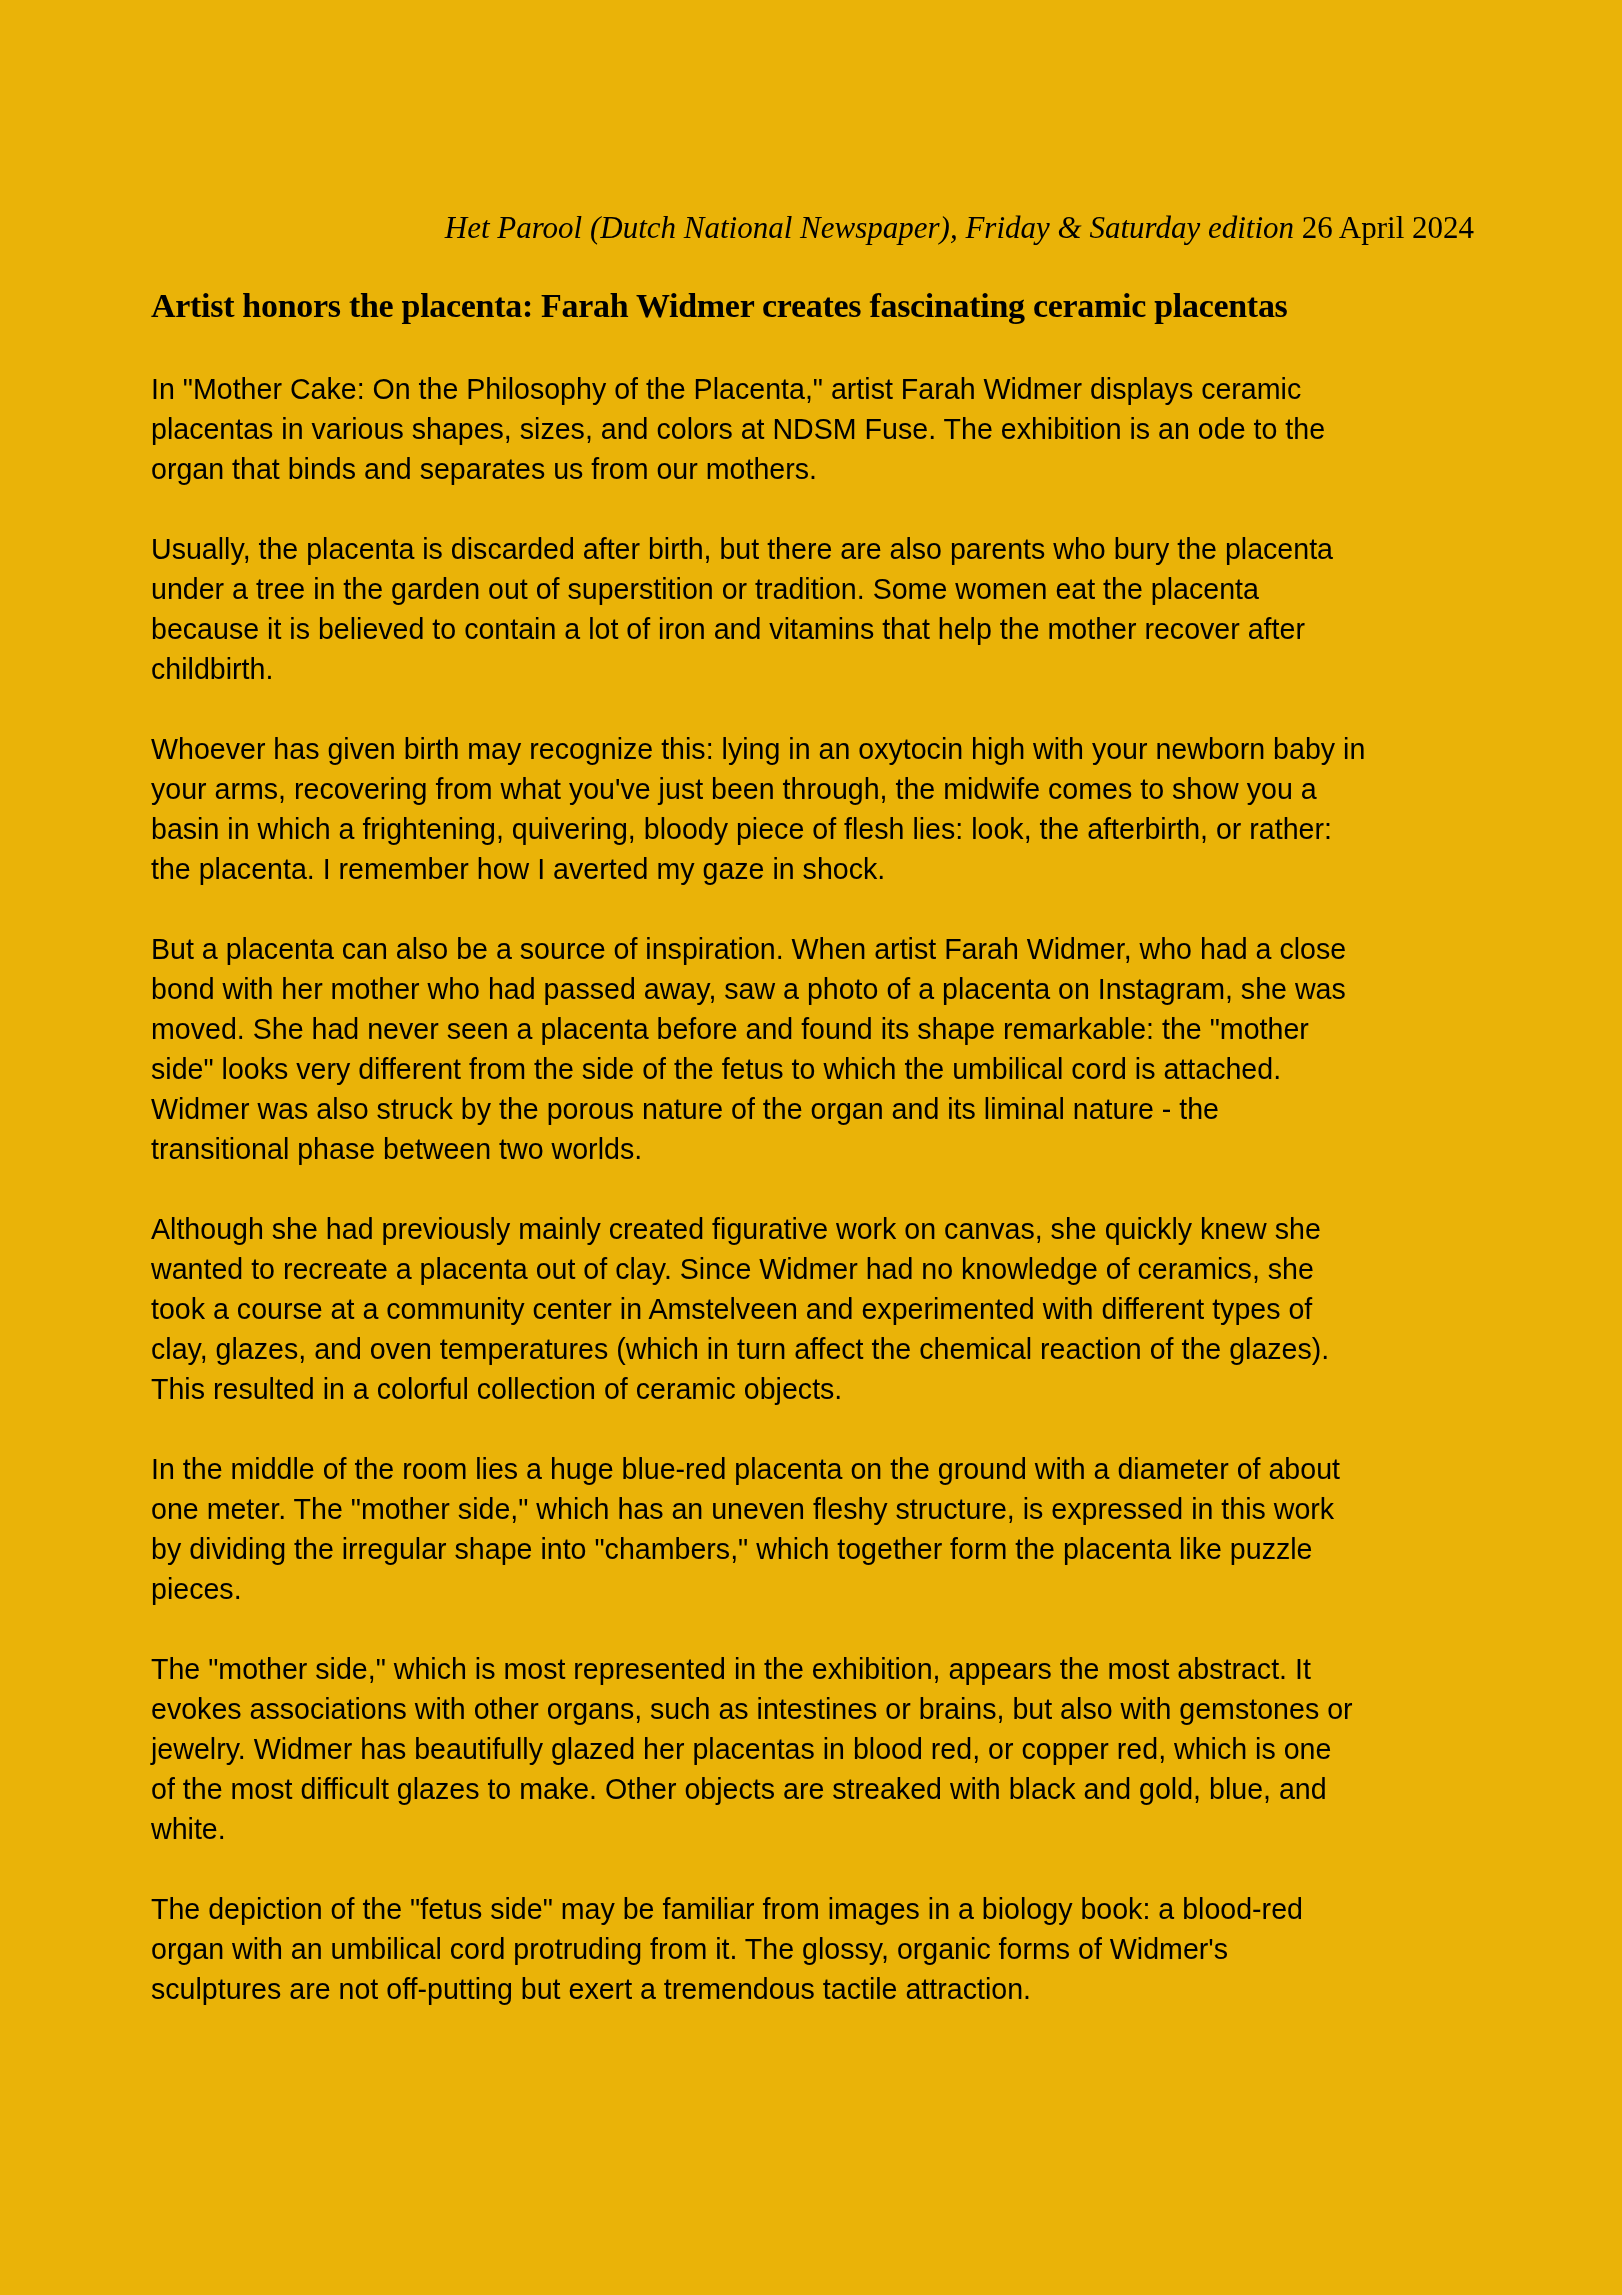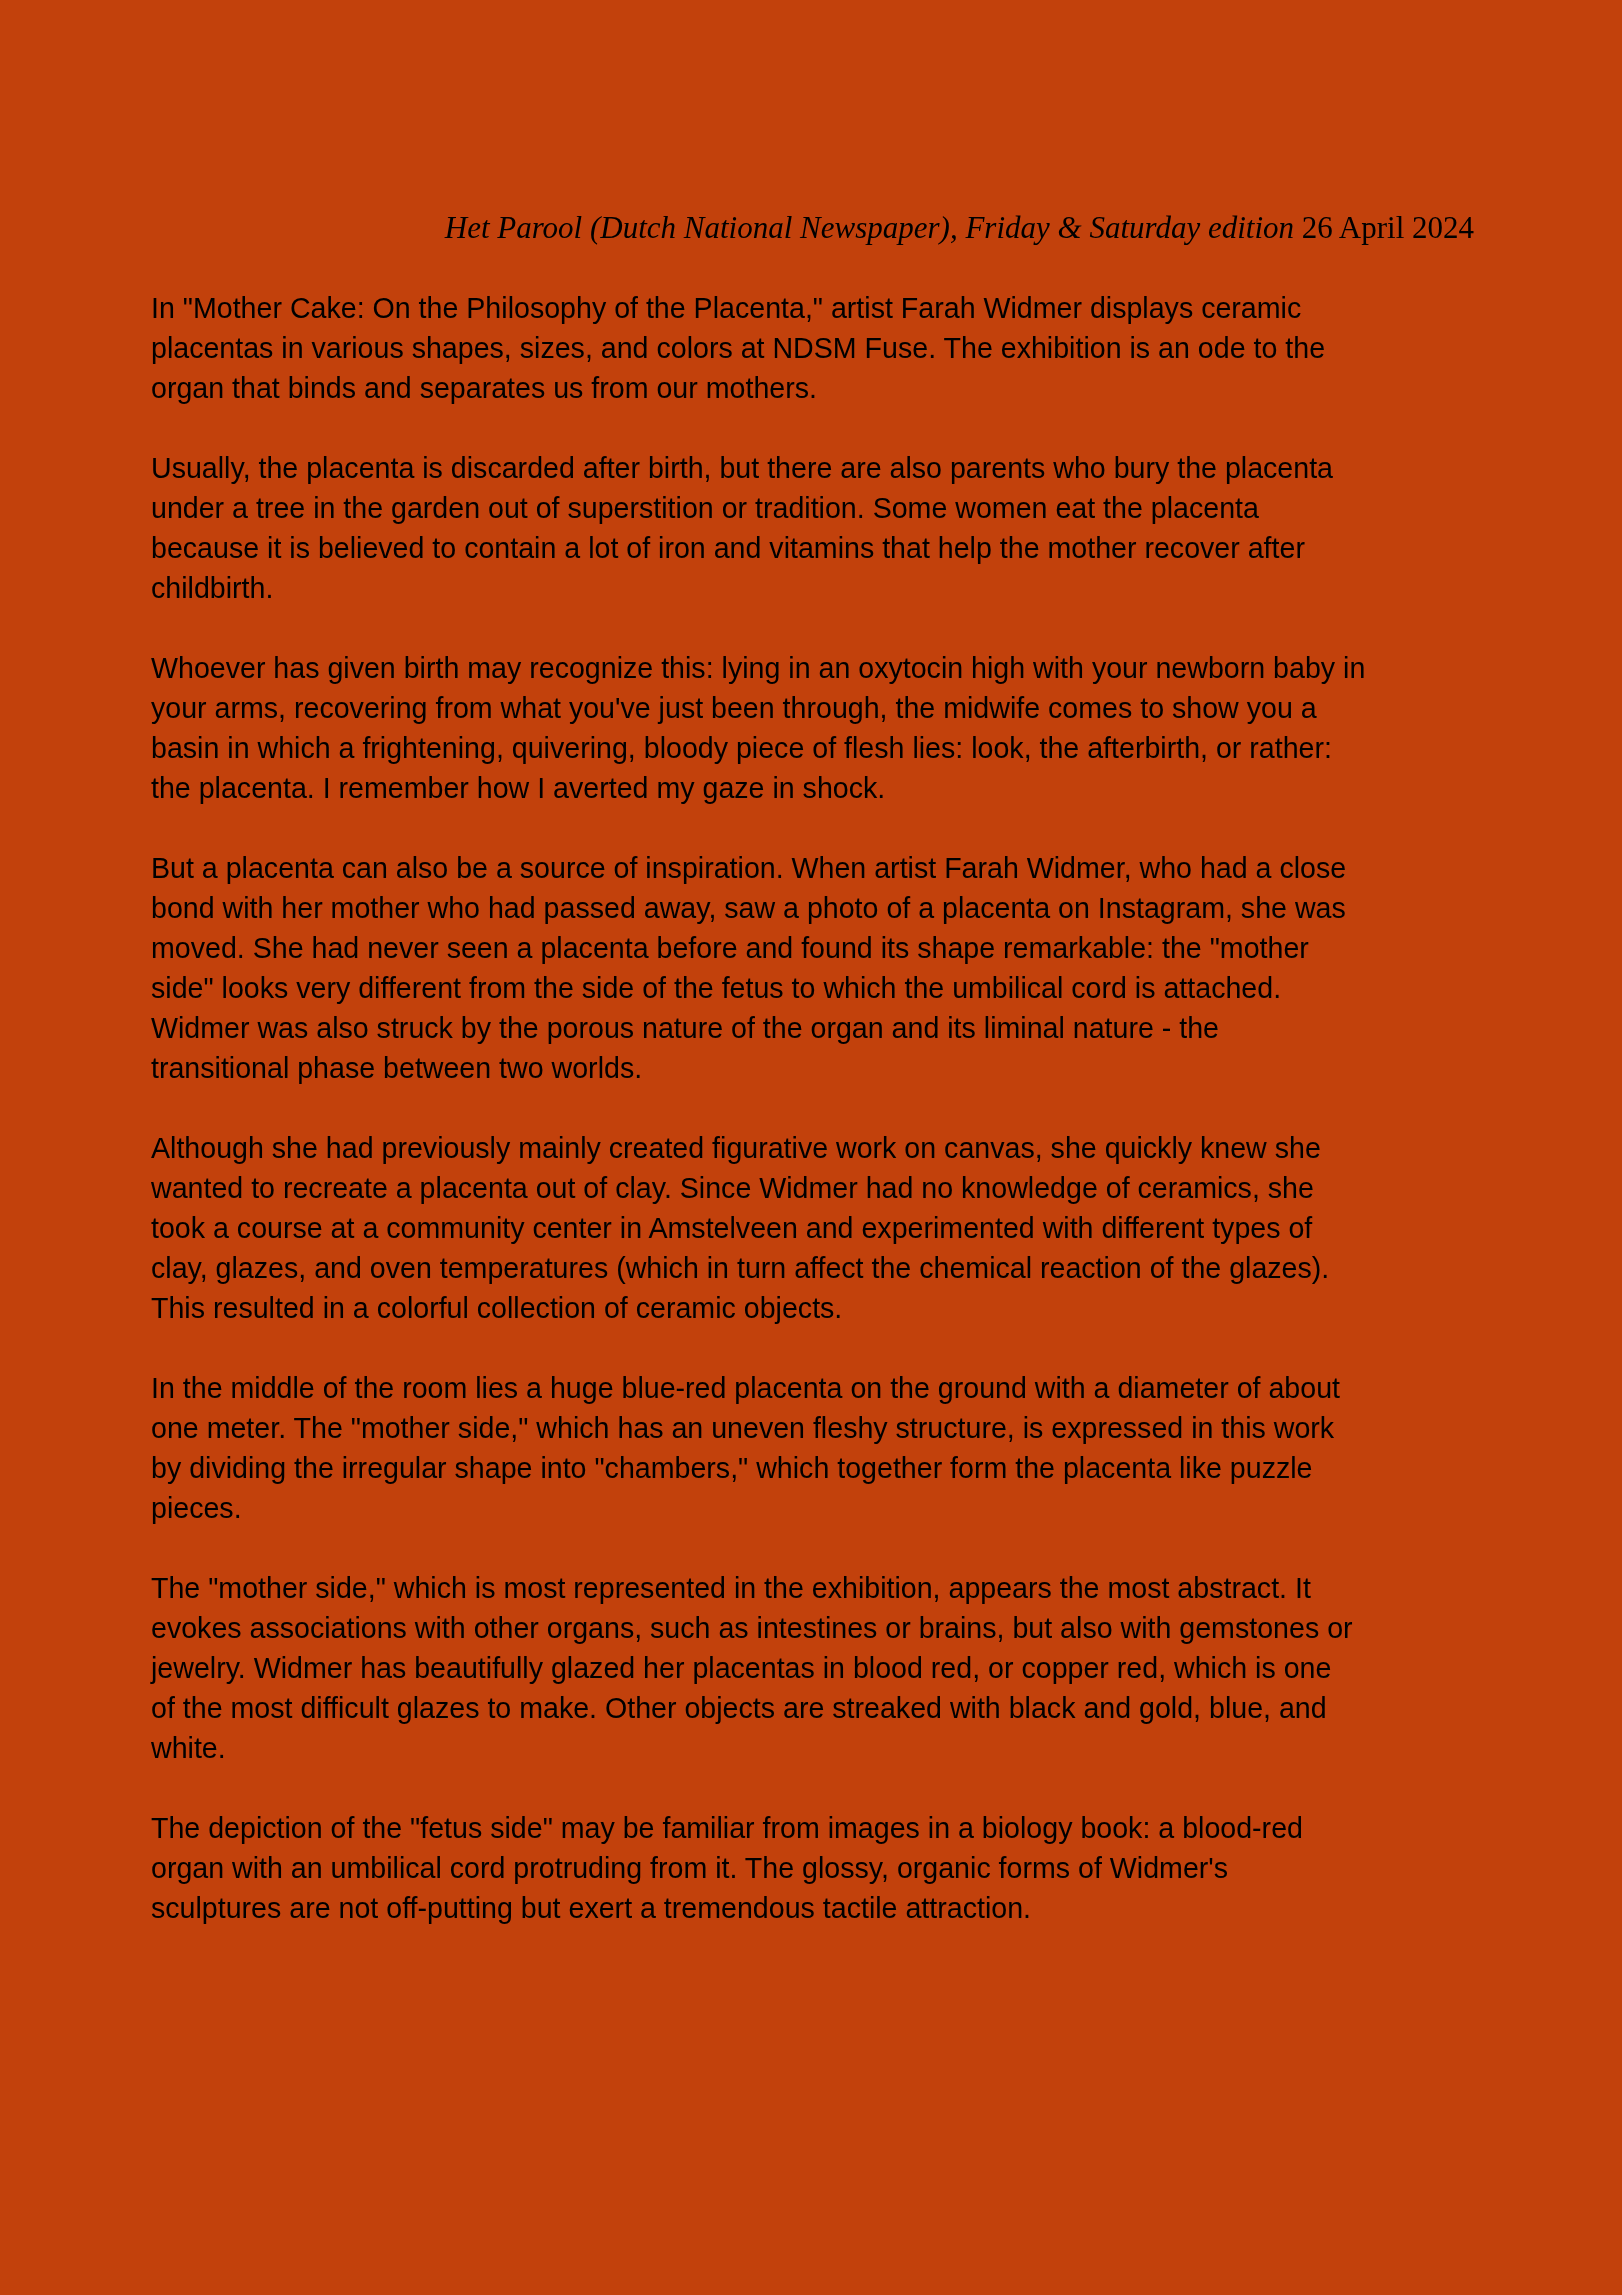--- a/index.html
+++ b/index.html
@@ -4,21 +4,21 @@
 <style>
   html, body {
     margin: 0;
     padding: 0;
     background: #ffffff;
   }
   .page {
     position: relative;
     width: 1623px;
     height: 2295px;
-    background: #c2410c;
+    background: #eab308;
     color: #000000;
     overflow: hidden;
   }
   .content {
     padding-left: 151px;
     padding-right: 149px;
   }
   .doc-header {
     padding-top: 206px;
     text-align: right;
@@ -53,20 +53,21 @@
 </head>
 <body>
 
 <div class="page">
   <div class="content">
 
     <div class="doc-header">
       <div><span class="italic">Het Parool (Dutch National Newspaper), Friday &amp; Saturday edition</span><span> 26 April 2024</span></div>
     </div>
 
+    <div class="article-title">Artist honors the placenta: Farah Widmer creates fascinating ceramic placentas</div>
 
     <div class="article-paragraph first">In "Mother Cake: On the Philosophy of the Placenta," artist Farah Widmer displays ceramic<br>placentas in various shapes, sizes, and colors at NDSM Fuse. The exhibition is an ode to the<br>organ that binds and separates us from our mothers.</div>
     <div class="article-paragraph">Usually, the placenta is discarded after birth, but there are also parents who bury the placenta<br>under a tree in the garden out of superstition or tradition. Some women eat the placenta<br>because it is believed to contain a lot of iron and vitamins that help the mother recover after<br>childbirth.</div>
     <div class="article-paragraph">Whoever has given birth may recognize this: lying in an oxytocin high with your newborn baby in<br>your arms, recovering from what you've just been through, the midwife comes to show you a<br>basin in which a frightening, quivering, bloody piece of flesh lies: look, the afterbirth, or rather:<br>the placenta. I remember how I averted my gaze in shock.</div>
     <div class="article-paragraph">But a placenta can also be a source of inspiration. When artist Farah Widmer, who had a close<br>bond with her mother who had passed away, saw a photo of a placenta on Instagram, she was<br>moved. She had never seen a placenta before and found its shape remarkable: the "mother<br>side" looks very different from the side of the fetus to which the umbilical cord is attached.<br>Widmer was also struck by the porous nature of the organ and its liminal nature - the<br>transitional phase between two worlds.</div>
     <div class="article-paragraph">Although she had previously mainly created figurative work on canvas, she quickly knew she<br>wanted to recreate a placenta out of clay. Since Widmer had no knowledge of ceramics, she<br>took a course at a community center in Amstelveen and experimented with different types of<br>clay, glazes, and oven temperatures (which in turn affect the chemical reaction of the glazes).<br>This resulted in a colorful collection of ceramic objects.</div>
     <div class="article-paragraph">In the middle of the room lies a huge blue-red placenta on the ground with a diameter of about<br>one meter. The "mother side," which has an uneven fleshy structure, is expressed in this work<br>by dividing the irregular shape into "chambers," which together form the placenta like puzzle<br>pieces.</div>
     <div class="article-paragraph">The "mother side," which is most represented in the exhibition, appears the most abstract. It<br>evokes associations with other organs, such as intestines or brains, but also with gemstones or<br>jewelry. Widmer has beautifully glazed her placentas in blood red, or copper red, which is one<br>of the most difficult glazes to make. Other objects are streaked with black and gold, blue, and<br>white.</div>
     <div class="article-paragraph">The depiction of the "fetus side" may be familiar from images in a biology book: a blood-red<br>organ with an umbilical cord protruding from it. The glossy, organic forms of Widmer's<br>sculptures are not off-putting but exert a tremendous tactile attraction.</div>
 

